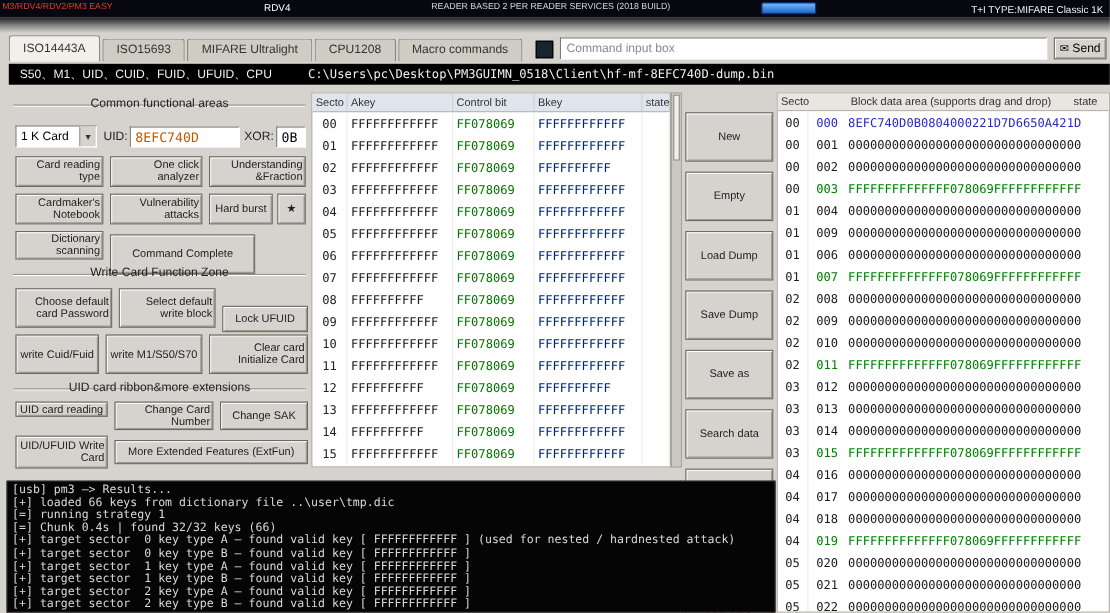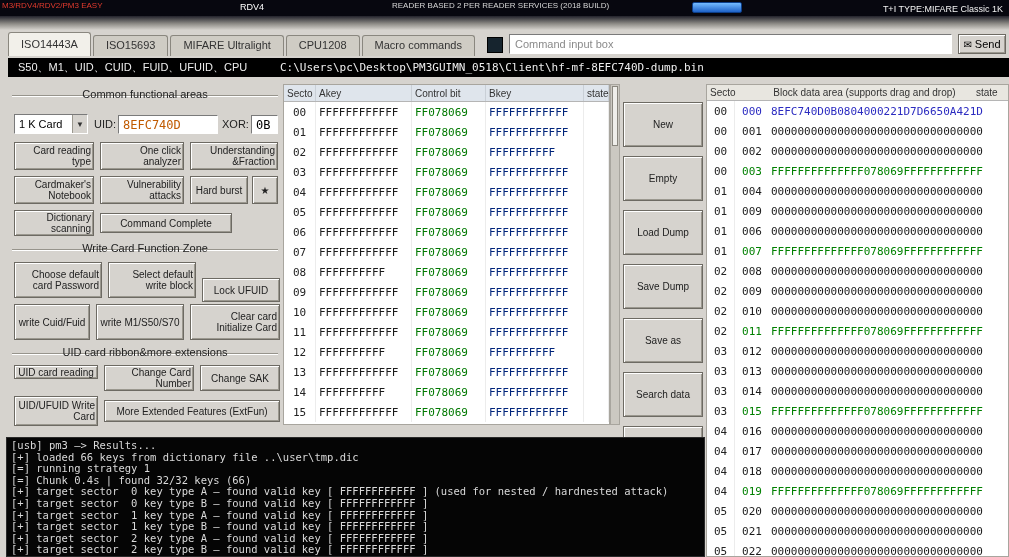--- a/index.html
+++ b/index.html
@@ -146,21 +146,21 @@
     </div>
 
   <div class="btn" style="left:6px;top:60px;width:80px;height:28px">Card reading type</div>
   <div class="btn" style="left:92px;top:60px;width:84px;height:28px">One click analyzer</div>
   <div class="btn" style="left:182px;top:60px;width:88px;height:28px">Understanding &amp;Fraction</div>
   <div class="btn" style="left:6px;top:94px;width:80px;height:28px">Cardmaker's Notebook</div>
   <div class="btn" style="left:92px;top:94px;width:84px;height:28px">Vulnerability attacks</div>
   <div class="btn" style="left:182px;top:94px;width:58px;height:28px">Hard burst</div>
   <div class="btn" style="left:244px;top:94px;width:26px;height:28px">★</div>
   <div class="btn" style="left:6px;top:128px;width:80px;height:26px">Dictionary scanning</div>
-  <div class="btn" style="left:92px;top:131px;width:132px;height:20px">Command Complete</div>
+  <div class="btn" style="left:92px;top:131px;width:132px;height:36px">Command Complete</div>
 
   <div class="gtitle" style="top:160px"><span>Write Card Function Zone</span></div>
   <div class="btn" style="left:6px;top:180px;width:88px;height:36px">Choose default card Password</div>
   <div class="btn" style="left:100px;top:180px;width:88px;height:36px">Select default write block</div>
   <div class="btn" style="left:194px;top:196px;width:78px;height:24px">Lock UFUID</div>
   <div class="btn" style="left:6px;top:222px;width:76px;height:36px">write Cuid/Fuid</div>
   <div class="btn" style="left:88px;top:222px;width:88px;height:36px">write M1/S50/S70</div>
   <div class="btn" style="left:182px;top:222px;width:90px;height:36px">Clear card Initialize Card</div>
 
   <div class="gtitle" style="top:264px"><span>UID card ribbon&amp;more extensions</span></div>

